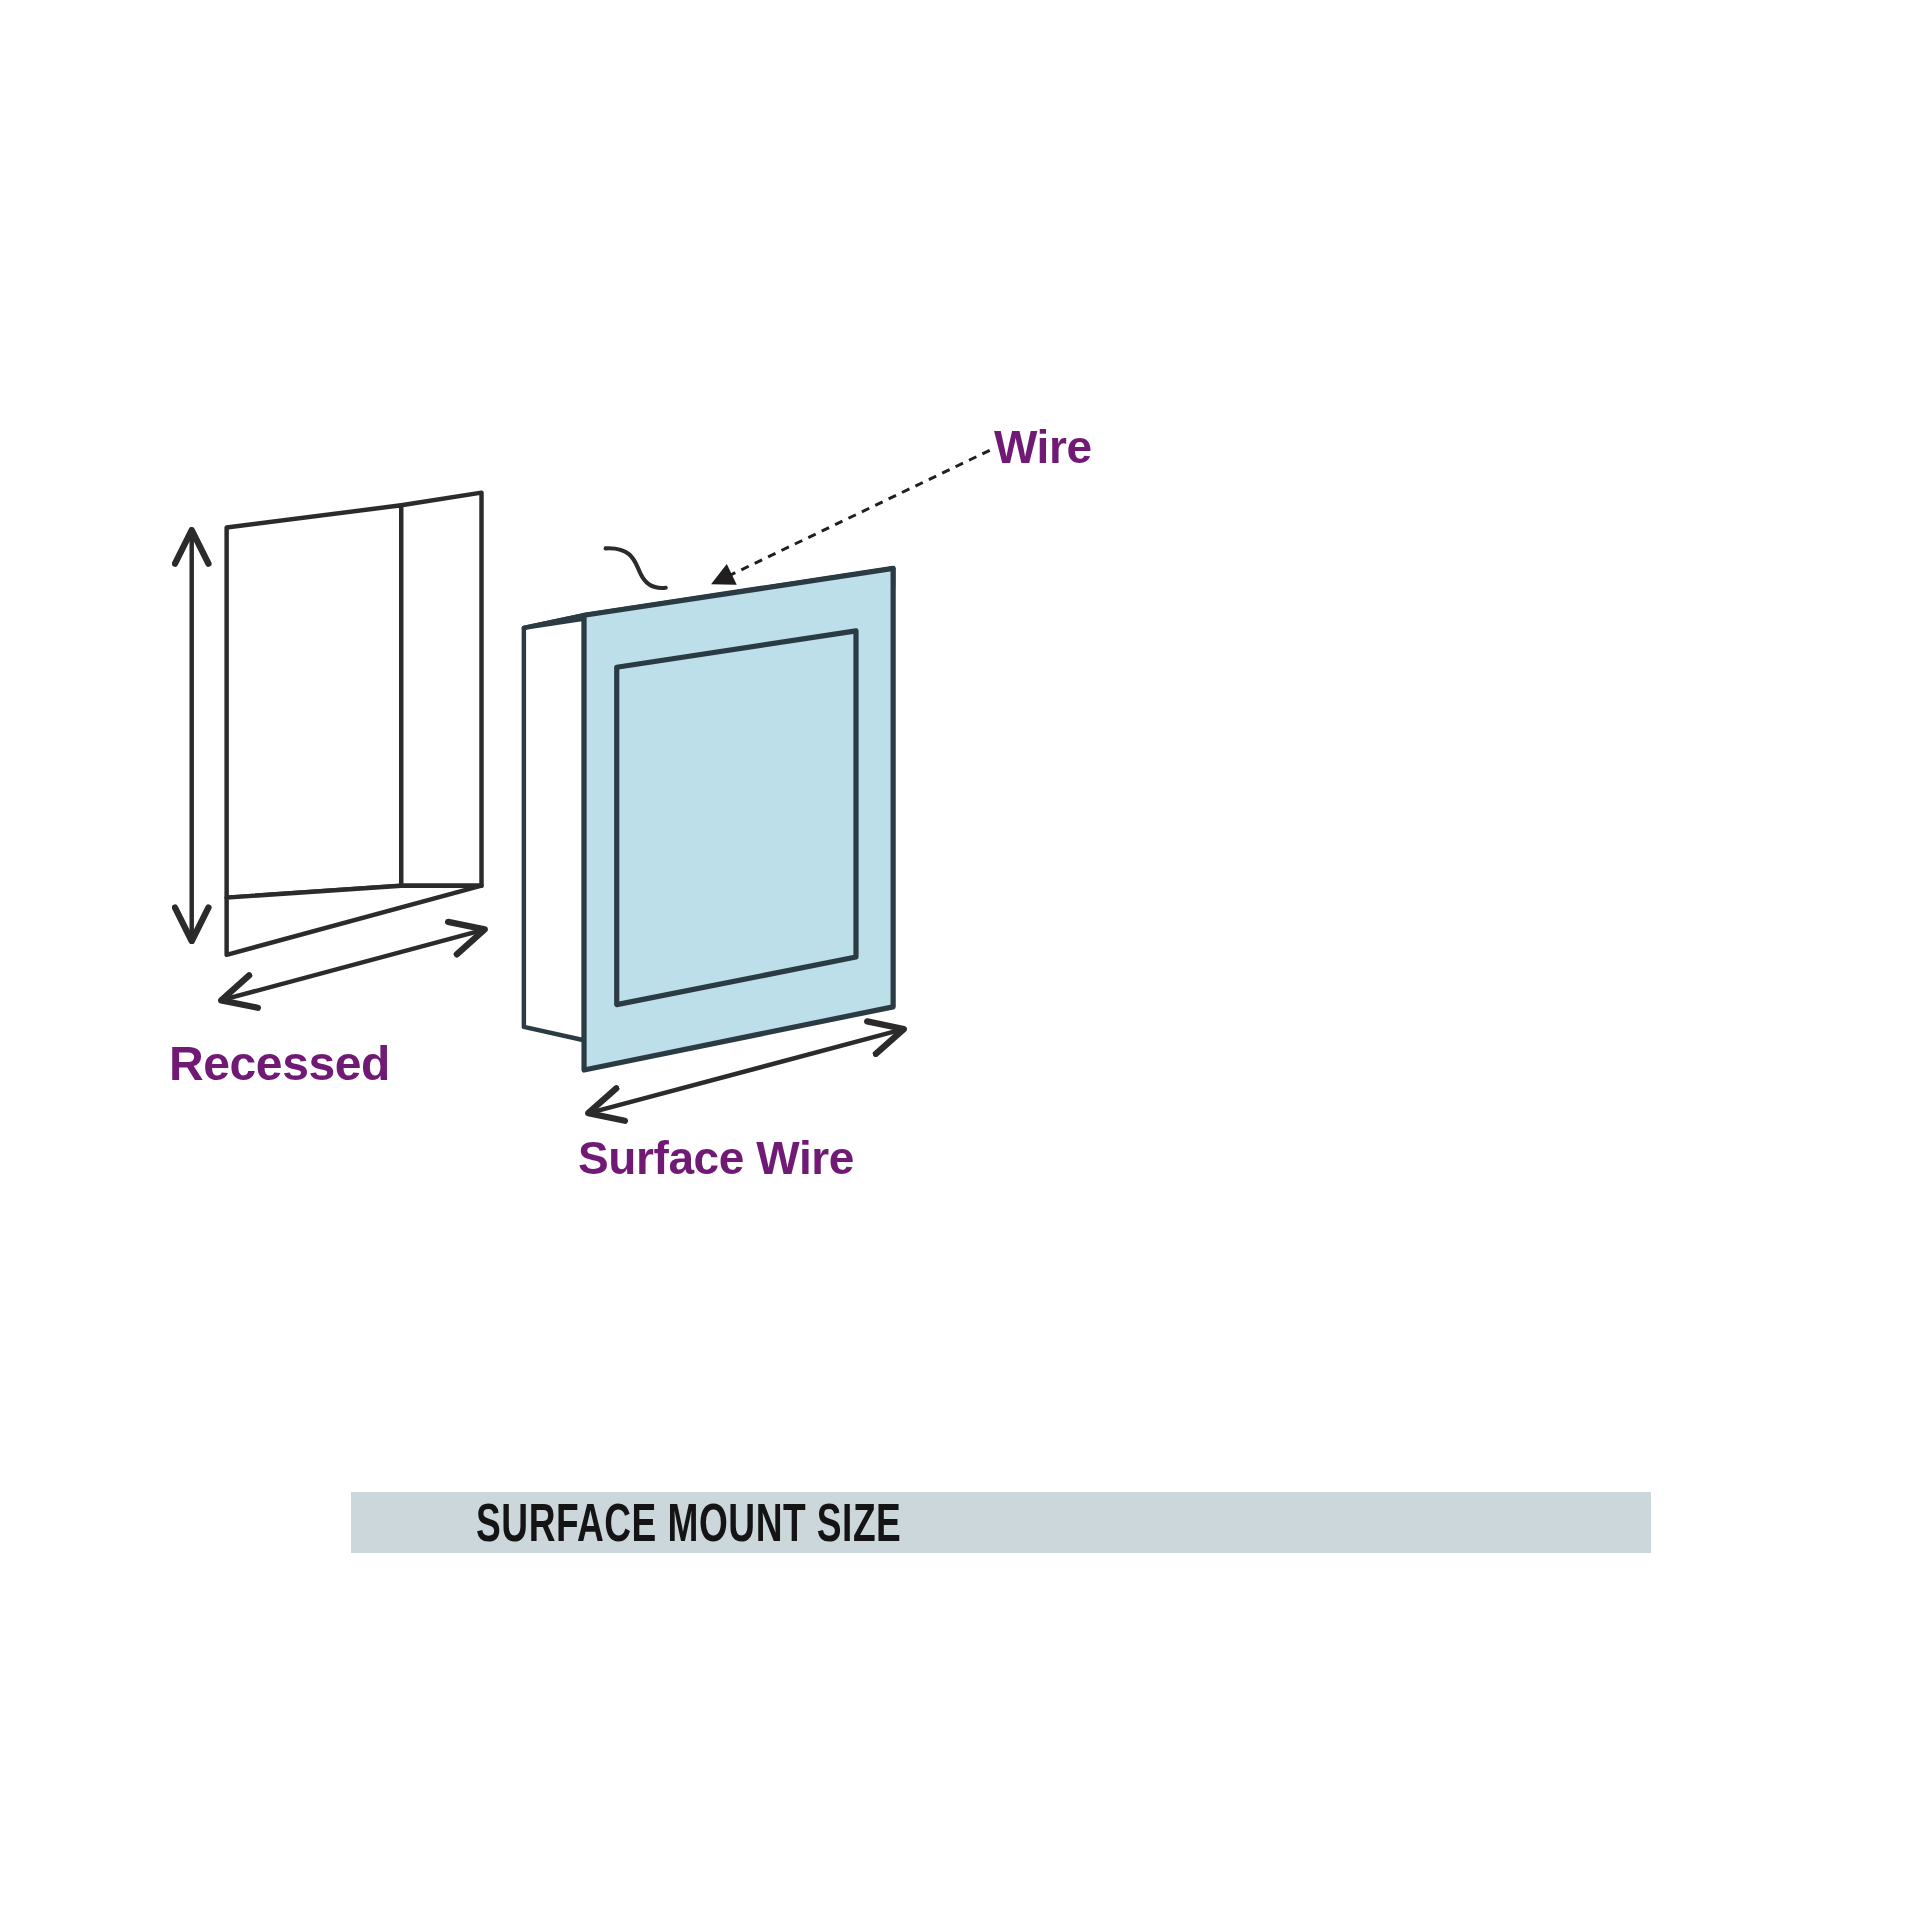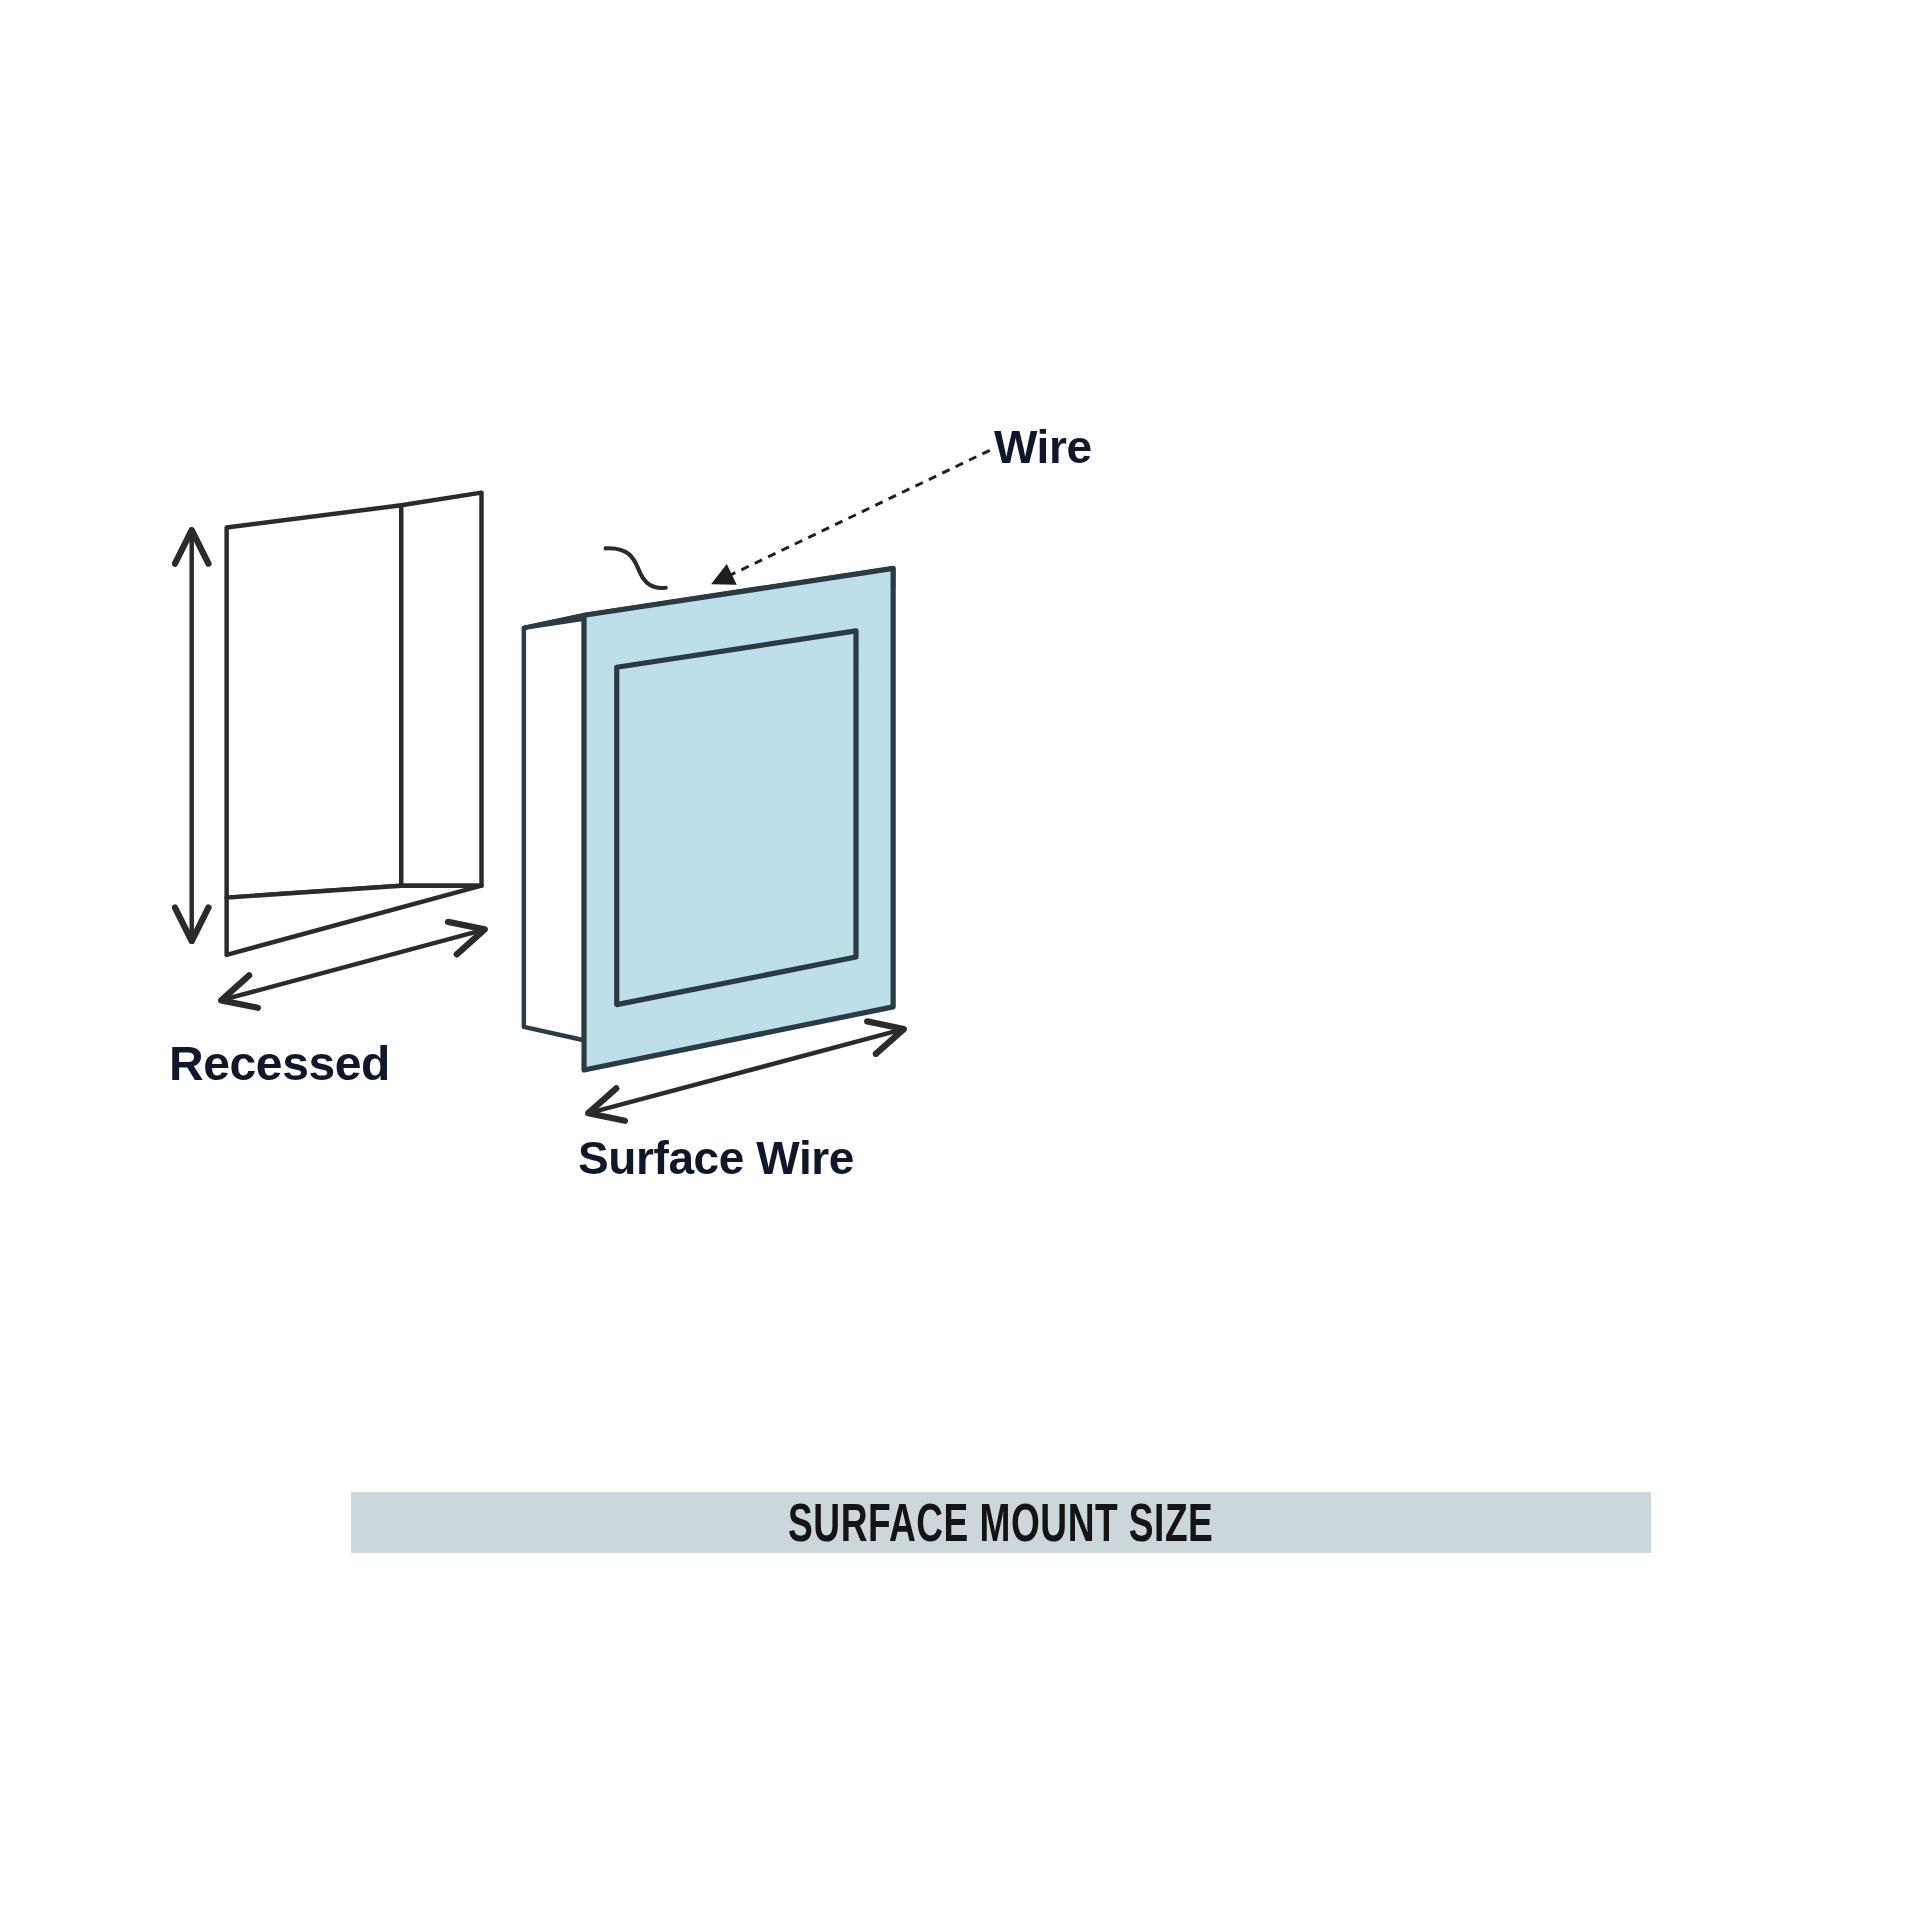--- a/index.html
+++ b/index.html
@@ -30,21 +30,21 @@
     left: 0;
     top: 0;
     width: 1926px;
     height: 1926px;
     display: block;
   }
 
   
   .label {
     position: absolute;
-    color: #0f172a;
+    color: #701a75;
     font-family: "Liberation Sans", sans-serif;
     font-weight: bold;
     white-space: nowrap;
     line-height: 1;
   }
   #label-wire {
     left: 994px;
     top: 424px;
     font-size: 46px;
     letter-spacing: -0.4px;
@@ -67,21 +67,20 @@
     position: absolute;
     left: 351px;
     top: 1492px;
     width: 1300px;
   }
   #spec-header-row {
     display: flex;
     background: #ccd7dc;
     height: 61px;
     align-items: center;
-    flex-direction: column;
   }
   #spec-data-row {
     display: flex;
     height: 77px;
     align-items: center;
     background: #ffffff;
     border-bottom: 2.2px solid #eceff0;
   }
   .spec-cell {
     display: flex;

